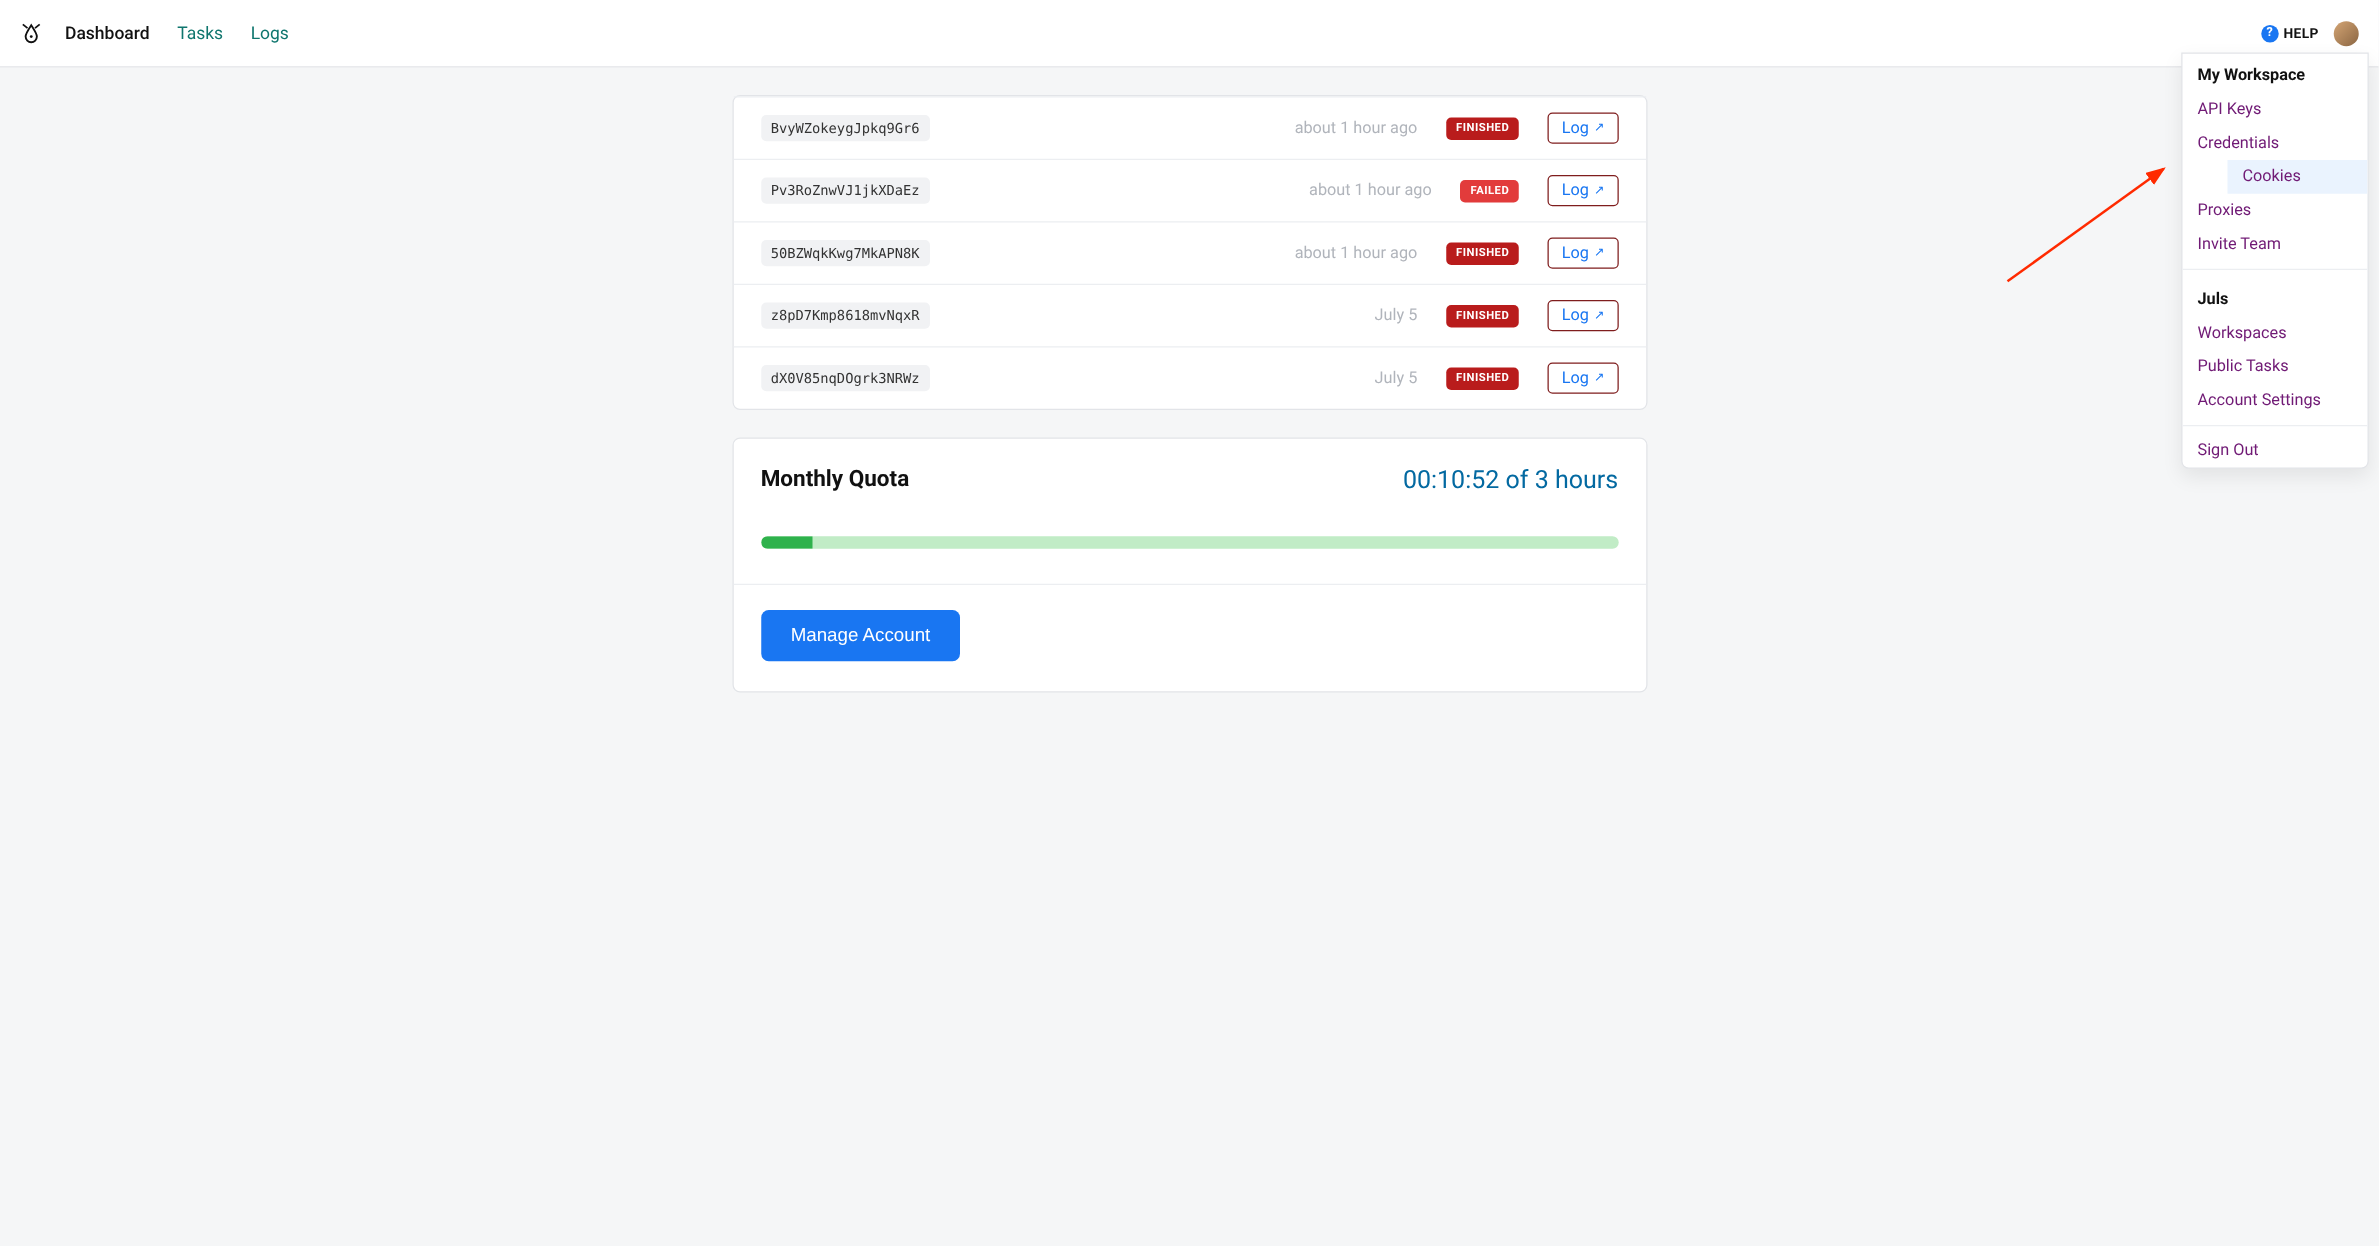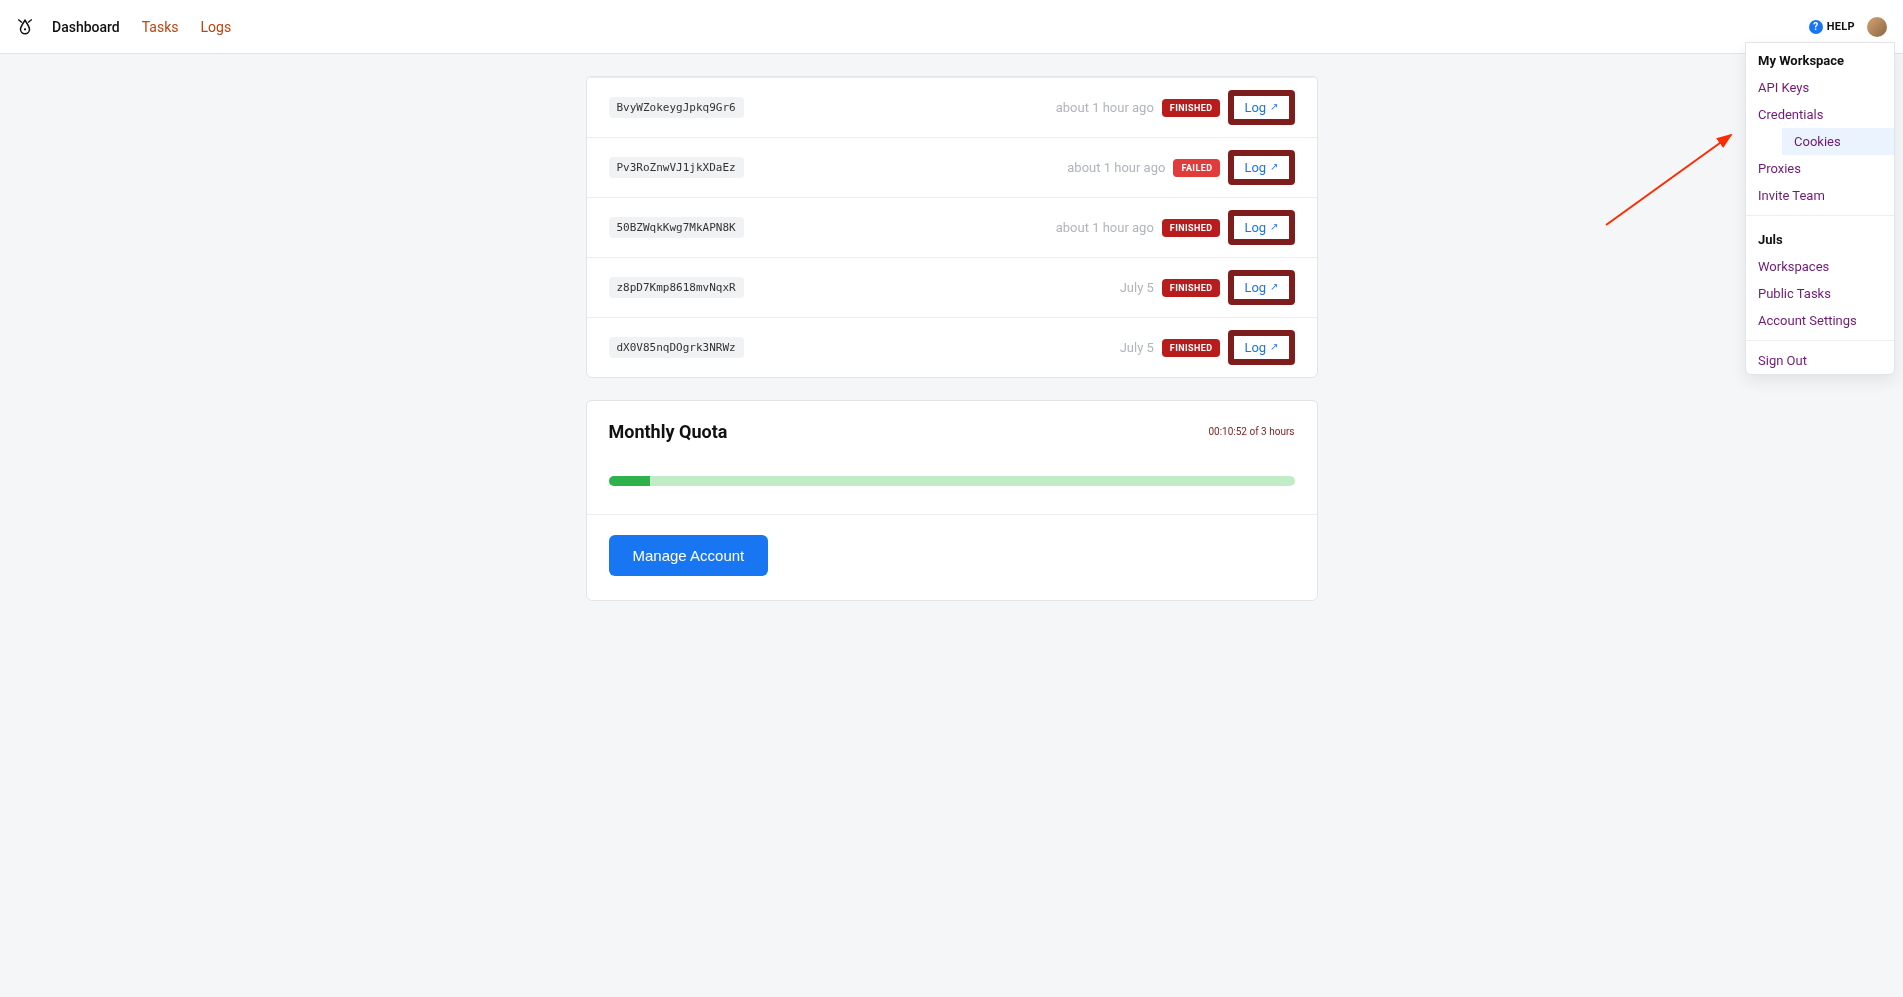--- a/index.html
+++ b/index.html
@@ -19,21 +19,21 @@
       position: relative;
     }
     .logo {
       width: 18px;
       height: 18px;
       margin-right: 18px;
     }
     .nav-links { display: flex; gap: 22px; }
     .nav-link { font-size: 14px; text-decoration: none; cursor: pointer; }
     .nav-link.active { color: #111; font-weight: 500; }
-    .nav-link.inactive { color: #c2410c; }
+    .nav-link.inactive { color: #0f766e; }
     .topbar-right {
       margin-left: auto;
       display: flex;
       align-items: center;
       gap: 12px;
     }
     .help-btn {
       display: flex;
       align-items: center;
       gap: 4px;
@@ -74,27 +74,27 @@
       padding: 20px 22px 18px;
       display: flex;
       align-items: center;
       justify-content: space-between;
     }
     .panel-title {
       font-size: 18px;
       font-weight: 700;
       color: #111;
     }
-    .quota-text { color: #7f1d1d; font-size: 10px; }
+    .quota-text { color: #0369a1; font-size: 20px; }
     .task-row {
       display: flex;
       align-items: center;
       padding: 12px 22px;
       border-top: 1px solid #eceef1;
-      gap: 8px;
+      gap: 23px;
     }
     .task-id {
       font-family: ui-monospace, Menlo, Consolas, monospace;
       font-size: 11px;
       background: #f1f2f4;
       padding: 4px 8px;
       border-radius: 4px;
       color: #333;
     }
     .task-time {
@@ -106,21 +106,21 @@
       font-size: 9px;
       font-weight: 700;
       letter-spacing: 0.4px;
       padding: 4px 8px;
       border-radius: 4px;
       color: #fff;
     }
     .status-finished { background: #b91c1c; }
     .status-failed { background: #e23b3b; }
     .log-btn {
-      border: 6px solid #7f1d1d;
+      border: 1px solid #7f1d1d;
       color: #1976f2;
       background: #fff;
       padding: 4px 10px;
       border-radius: 4px;
       font-size: 13px;
       display: inline-flex;
       align-items: center;
       gap: 4px;
       cursor: pointer;
     }

